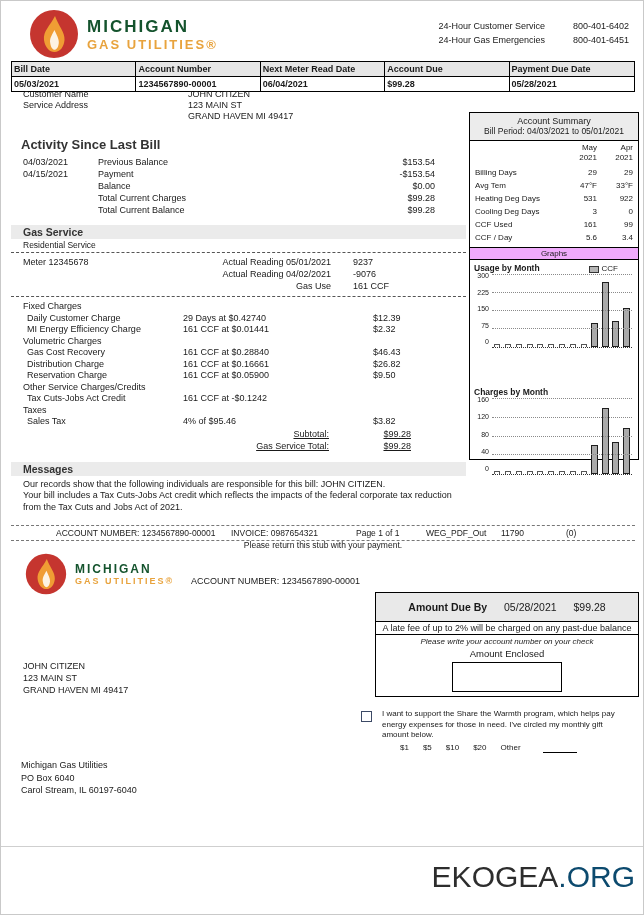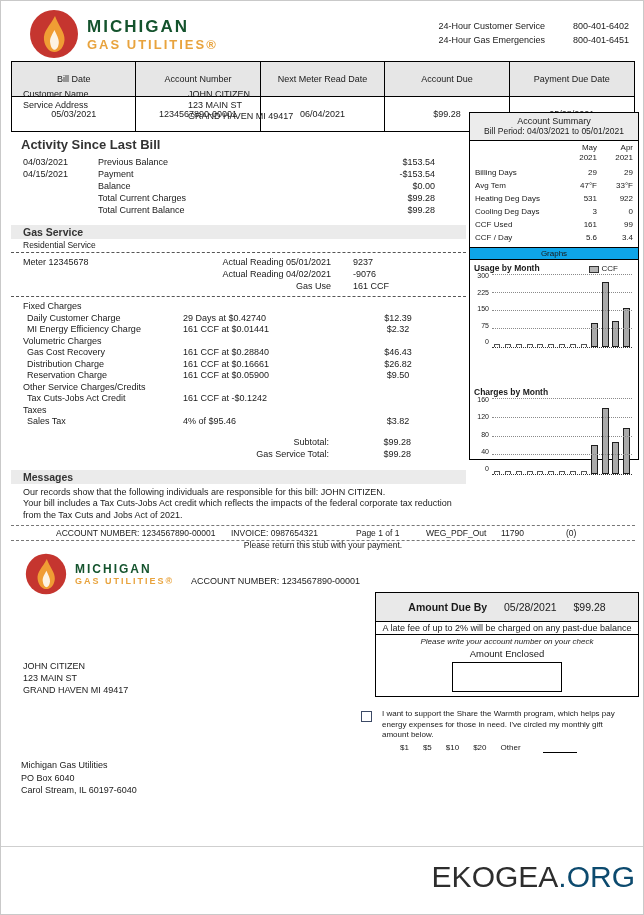--- a/index.html
+++ b/index.html
@@ -13,57 +13,57 @@
   .brand-1 { color:#14532d; font-weight:bold; letter-spacing:2px; }
   .brand-2 { color:#e8a33d; font-weight:bold; letter-spacing:2px; }
   .logo-main .brand-1 { font-size:17px; }
   .logo-main .brand-2 { font-size:13px; }
   .contact { position:absolute; right:14px; top:20px; display:grid; grid-template-columns:auto auto; column-gap:28px; row-gap:4px; font-size:9px; }
 
   
   .bill-table { position:absolute; left:10px; top:60px; width:624px; border:1px solid #000; font-size:9px; }
   .bill-table .row { display:grid; grid-template-columns:1fr 1fr 1fr 1fr 1fr; }
   .bill-table .hrow { background:#e6e6e6; border-bottom:1px solid #000; }
-  .bill-table .cell { text-align:center; padding:12px 2px; border-right:1px solid #000; }
+  .bill-table .cell { padding:2px 2px; border-right:1px solid #000;font-weight:bold; }
   .bill-table .cell:last-child { border-right:none; }
 
   
   .left-col { position:absolute; left:10px; top:88px; width:455px; font-size:9px; }
   .kv { display:grid; grid-template-columns:165px 1fr; row-gap:1px; padding-left:12px; }
   .section-title { font-weight:bold; font-size:13px; color:#333; }
   .activity { margin-top:16px; padding-left:12px; }
   .activity .section-title { margin-bottom:4px; margin-left:-2px; }
   .act-row { display:grid; grid-template-columns:75px 1fr 90px; width:412px; line-height:12px; }
   .act-row .amt { text-align:right; }
   .graybar { background:#ebebeb; font-weight:bold; font-size:10.5px; color:#333; padding:1px 12px; margin-left:0; }
   .gas { margin-top:9px; }
   .gas-sub { padding:1px 12px 2px; font-size:8.5px; border-bottom:1px dashed #555; }
   .meter { padding:3px 12px 4px; border-bottom:1px dashed #555; }
   .meter-row { display:grid; grid-template-columns:150px 180px 1fr; line-height:12px; }
   .meter-row .rdesc { text-align:right; padding-right:22px; }
   .charges { padding:4px 12px 0; }
   .chg-row { display:grid; grid-template-columns:160px 190px 1fr; width:400px; line-height:11.5px; }
-  .chg-row .amt { text-align:center; }
+  .chg-row .amt { text-align:left; }
   .chg-row.item .name { padding-left:4px; }
-  .totals { width:400px; margin-top:8px; padding-left:12px; }
+  .totals { width:400px; padding-left:12px;text-decoration:underline; }
   .tot-row { display:flex; justify-content:flex-end; gap:30px; line-height:12px; }
   .tot-row .amt { width:52px; text-align:right; }
   .messages { margin-top:10px; }
   .msg-body { padding:3px 12px; line-height:11.5px; }
 
   
   .right-box { position:absolute; left:468px; top:111px; width:170px; height:348px; border:1px solid #000; font-size:8px; }
   .as-head { background:#ececec; text-align:center; padding:3px 2px 4px; border-bottom:1px solid #000; font-size:8.5px; }
   .as-title { font-size:9px; }
   .as-table { padding:2px 5px 3px; }
   .as-chead { display:grid; grid-template-columns:1fr 42px 36px; text-align:right; line-height:10px; margin-bottom:3px; }
   .as-row { display:grid; grid-template-columns:1fr 42px 36px; line-height:13px; }
   .as-row .lbl { text-align:left; }
   .as-row .v { text-align:right; }
-  .graphs-bar { background:#0ea5e9; border-top:1px solid #000; border-bottom:1px solid #000; text-align:center; padding:1px 8px; font-size:8px; }
+  .graphs-bar { background:#f0abfc; border-top:1px solid #000; border-bottom:1px solid #000; text-align:center; padding:1px 8px; font-size:8px; }
   .chart-block { padding:3px 6px 0 4px; }
   .chart-head { display:flex; justify-content:space-between; align-items:center; }
   .chart-title { font-weight:bold; font-size:8.5px; }
   .legend { display:flex; align-items:flex-end; gap:3px; font-size:8px; margin-right:14px; }
   .legend-swatch { width:10px; height:7px; background:#b5b5b5; border:1px solid #333; }
   .chart-area { display:flex; margin-top:2px; }
   .yaxis { display:flex; flex-direction:column; justify-content:space-between; text-align:right; font-size:7px; width:18px; padding-right:3px; transform:translateY(-3px); }
   .plot { position:relative; flex:1; display:flex; align-items:flex-end; border-bottom:1px dotted #333; }
   .plot .gridline { position:absolute; left:0; right:0; border-top:1px dotted #8a8a8a; }
   .plot .slot { flex:1; display:flex; justify-content:center; align-items:flex-end; height:100%; }

